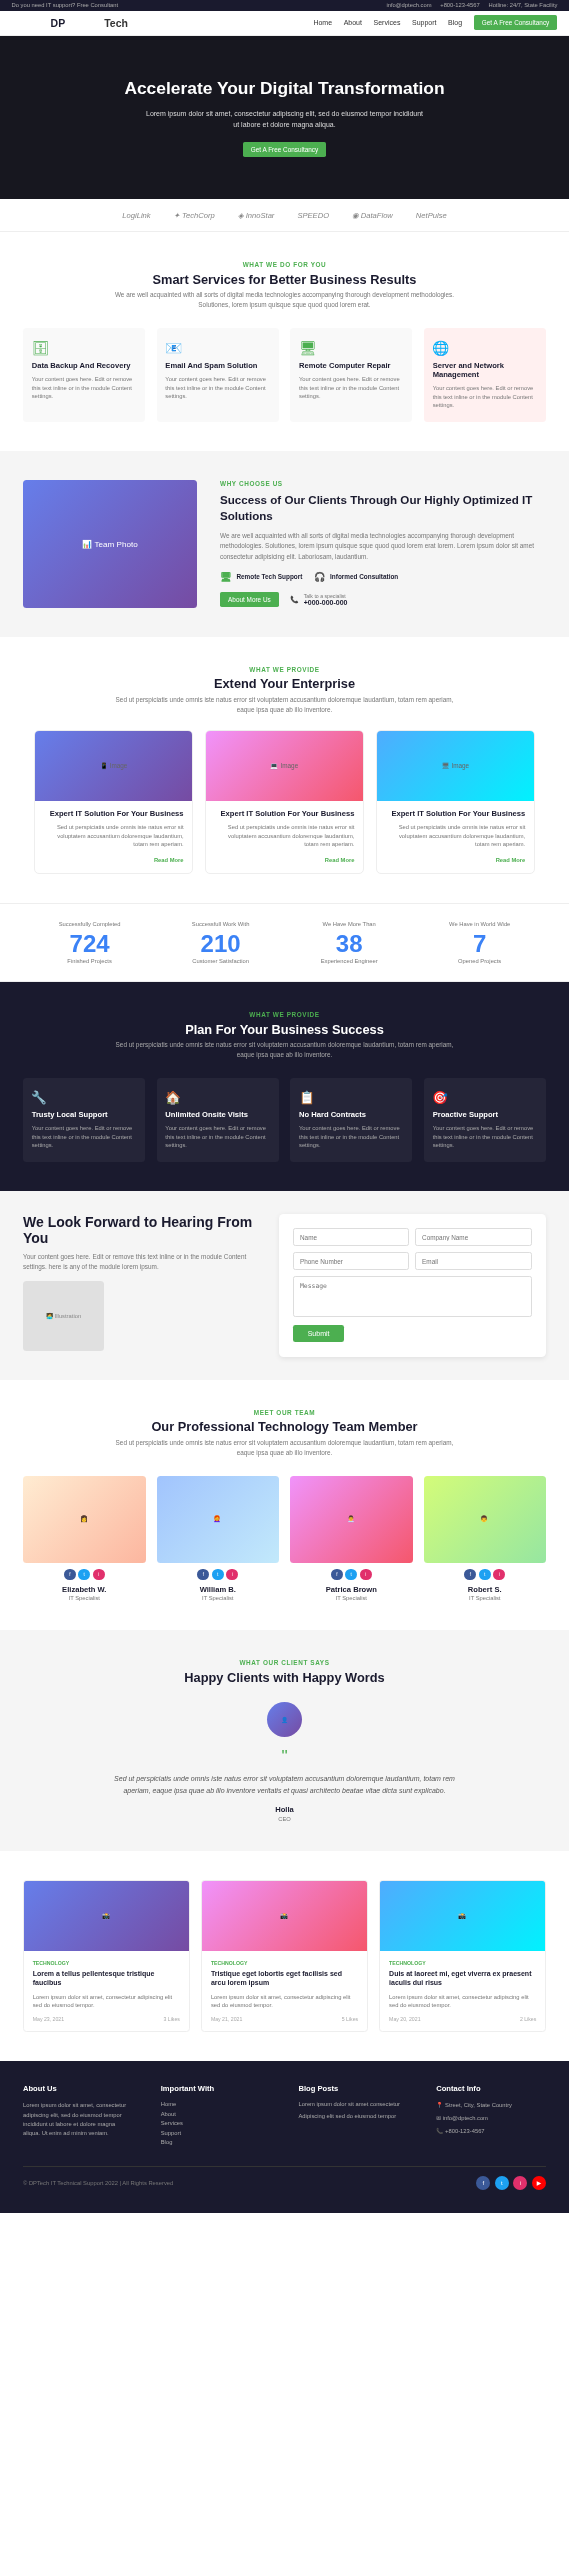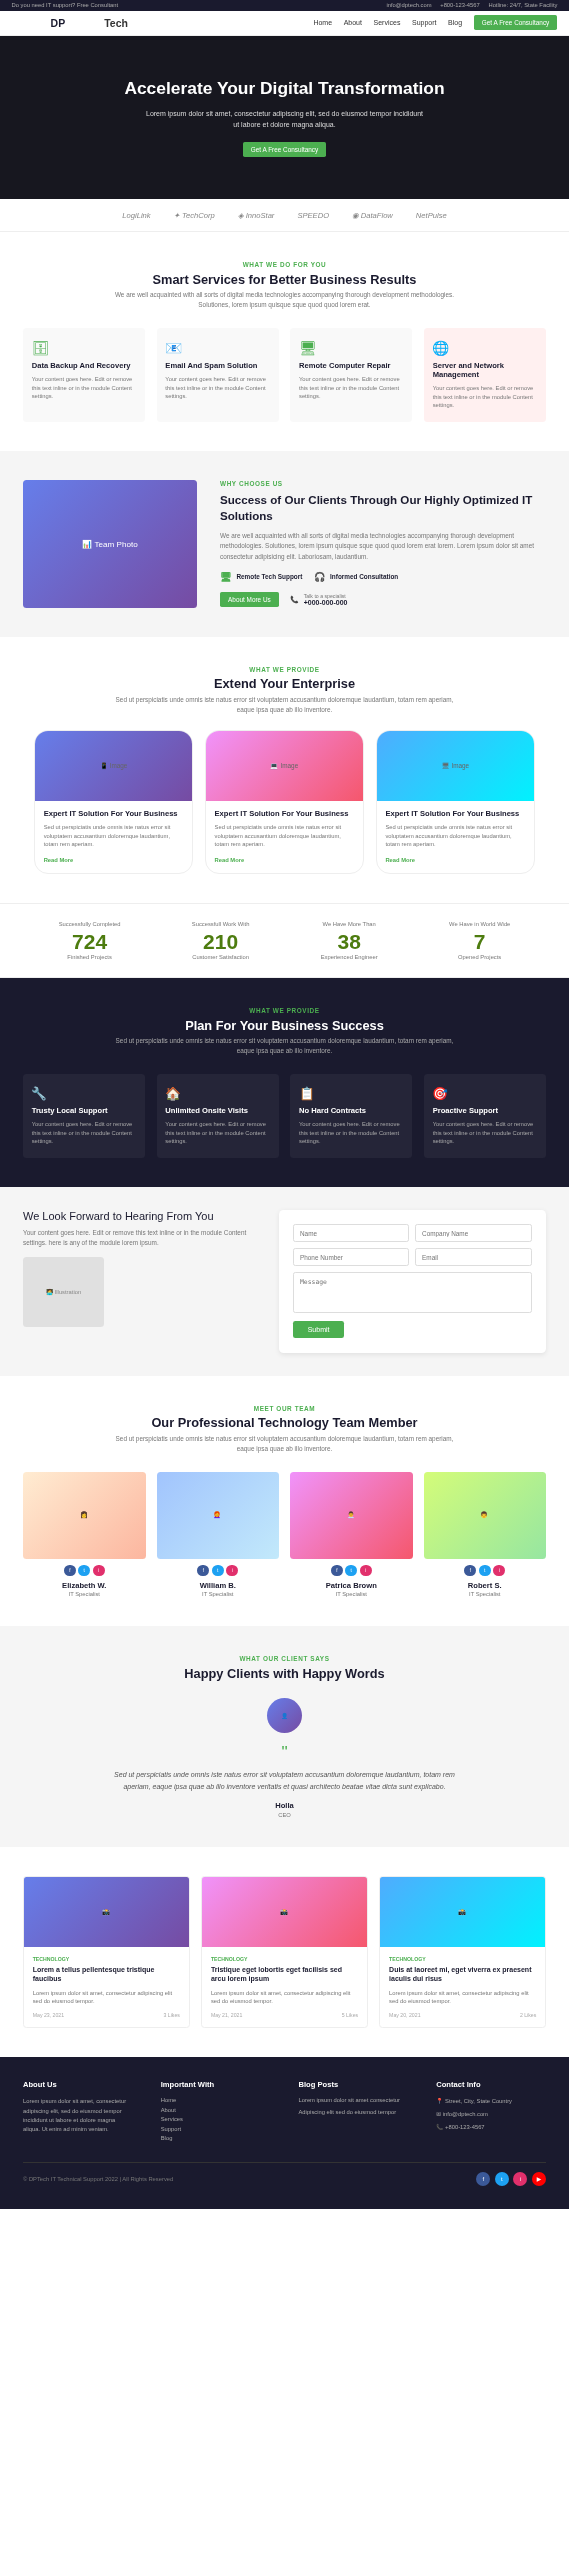--- a/index.html
+++ b/index.html
@@ -45,51 +45,51 @@
     .success-content p { font-size: 6.4px; color: #777; line-height: 1.6; margin-bottom: 8.7px; }
     .success-items { display: flex; gap: 11.6px; margin-bottom: 10.5px; }
     .success-item { display: flex; align-items: center; gap: 4.6px; font-size: 6.4px; font-weight: bold; color: #1a1a2e; }
     .success-item .ico { font-size: 9.3px; color: #4caf50; }
     .success-actions { display: flex; align-items: center; gap: 11.6px; }
     .phone-box { display: flex; align-items: center; gap: 4.6px; font-size: 7px; color: #1a1a2e; }
 
     
     .enterprise-section { padding: 29px 34px; }
     .enterprise-grid { display: grid; grid-template-columns: repeat(3, 1fr); gap: 11.6px; margin-top: 14.5px; }
-    .enterprise-card { border-radius: 14px; overflow: hidden; border: 0.6px solid #eee; }
+    .enterprise-card { border-radius: 5px; overflow: hidden; border: 0.6px solid #eee; text-align: right; }
     .enterprise-img { height: 70px; background: #ccc; display: flex; align-items: center; justify-content: center; font-size: 6.4px; color: #666; }
     .enterprise-img.img1 { background: linear-gradient(135deg, #667eea 0%, #764ba2 100%); }
     .enterprise-img.img2 { background: linear-gradient(135deg, #f093fb 0%, #f5576c 100%); }
     .enterprise-img.img3 { background: linear-gradient(135deg, #4facfe 0%, #00f2fe 100%); }
     .enterprise-body { padding: 8.7px; }
     .enterprise-body h4 { font-size: 7.6px; font-weight: bold; color: #1a1a2e; margin-bottom: 4.6px; }
     .enterprise-body p { font-size: 5.8px; color: #777; line-height: 1.5; margin-bottom: 5.8px; }
     .link-green { color: #4caf50; font-size: 5.8px; text-decoration: none; font-weight: bold; }
 
     
     .stats-bar { background: #fff; padding: 17.4px 23px; display: flex; justify-content: space-around; border-top: 0.6px solid #eee; border-bottom: 0.6px solid #eee; }
     .stat-item { text-align: center; }
     .stat-item .stat-label { font-size: 5.8px; color: #777; margin-bottom: 2.9px; }
-    .stat-item .stat-number { font-size: 21px; font-weight: bold; color: #4d7c0f; }
+    .stat-item .stat-number { font-size: 24px; font-weight: bold; color: #3b82f6; }
     .stat-item .stat-sub { font-size: 5.8px; color: #777; }
 
     
     .plan-section { background: #1a1a2e; padding: 29px 23px; color: #fff; }
     .plan-section .section-title h2 { color: #fff; }
     .plan-section .section-title p { color: #aaa; }
     .plan-grid { display: grid; grid-template-columns: repeat(4, 1fr); gap: 11.6px; margin-top: 17.4px; }
     .plan-card { background: rgba(255,255,255,0.05); border-radius: 3.5px; padding: 11.6px 8.7px; }
     .plan-card .plan-icon { font-size: 12.8px; color: #4caf50; margin-bottom: 5.8px; }
     .plan-card h4 { font-size: 7.6px; font-weight: bold; color: #fff; margin-bottom: 4.6px; }
     .plan-card p { font-size: 5.8px; color: #aaa; line-height: 1.5; }
 
     
     .contact-section { background: #f5f5f5; padding: 23px; display: flex; gap: 17.4px; align-items: flex-start; }
     .contact-left { flex: 1; }
-    .contact-left h2 { font-size: 11px; font-weight: normal; color: #1a1a2e; margin-bottom: 5.8px; }
+    .contact-left h2 { font-size: 14px; font-weight: bold; color: #1a1a2e; margin-bottom: 5.8px; }
     .contact-left p { font-size: 6.4px; color: #777; line-height: 1.6; margin-bottom: 8.7px; }
     .contact-illustration { width: 81px; height: 70px; background: #e0e0e0; border-radius: 3.5px; display: flex; align-items: center; justify-content: center; font-size: 5.8px; color: #888; margin-top: 5.8px; }
     .contact-form { flex: 1; background: #fff; border-radius: 4.6px; padding: 14.5px; box-shadow: 0 1.2px 5.8px rgba(0,0,0,0.08); }
     .form-row { display: flex; gap: 5.8px; margin-bottom: 5.8px; }
     .form-input { flex: 1; border: 0.6px solid #ddd; border-radius: 2.3px; padding: 4.6px 5.8px; font-size: 6.4px; }
     .form-textarea { width: 100%; border: 0.6px solid #ddd; border-radius: 2.3px; padding: 4.6px 5.8px; font-size: 6.4px; height: 41px; resize: none; margin-bottom: 5.8px; }
     .form-submit { background: #4caf50; color: #fff; border: none; padding: 5.2px 14.5px; border-radius: 2.3px; font-size: 7px; cursor: pointer; display: block; }
 
     
     .team-section { padding: 29px 23px; background: #fff; }

